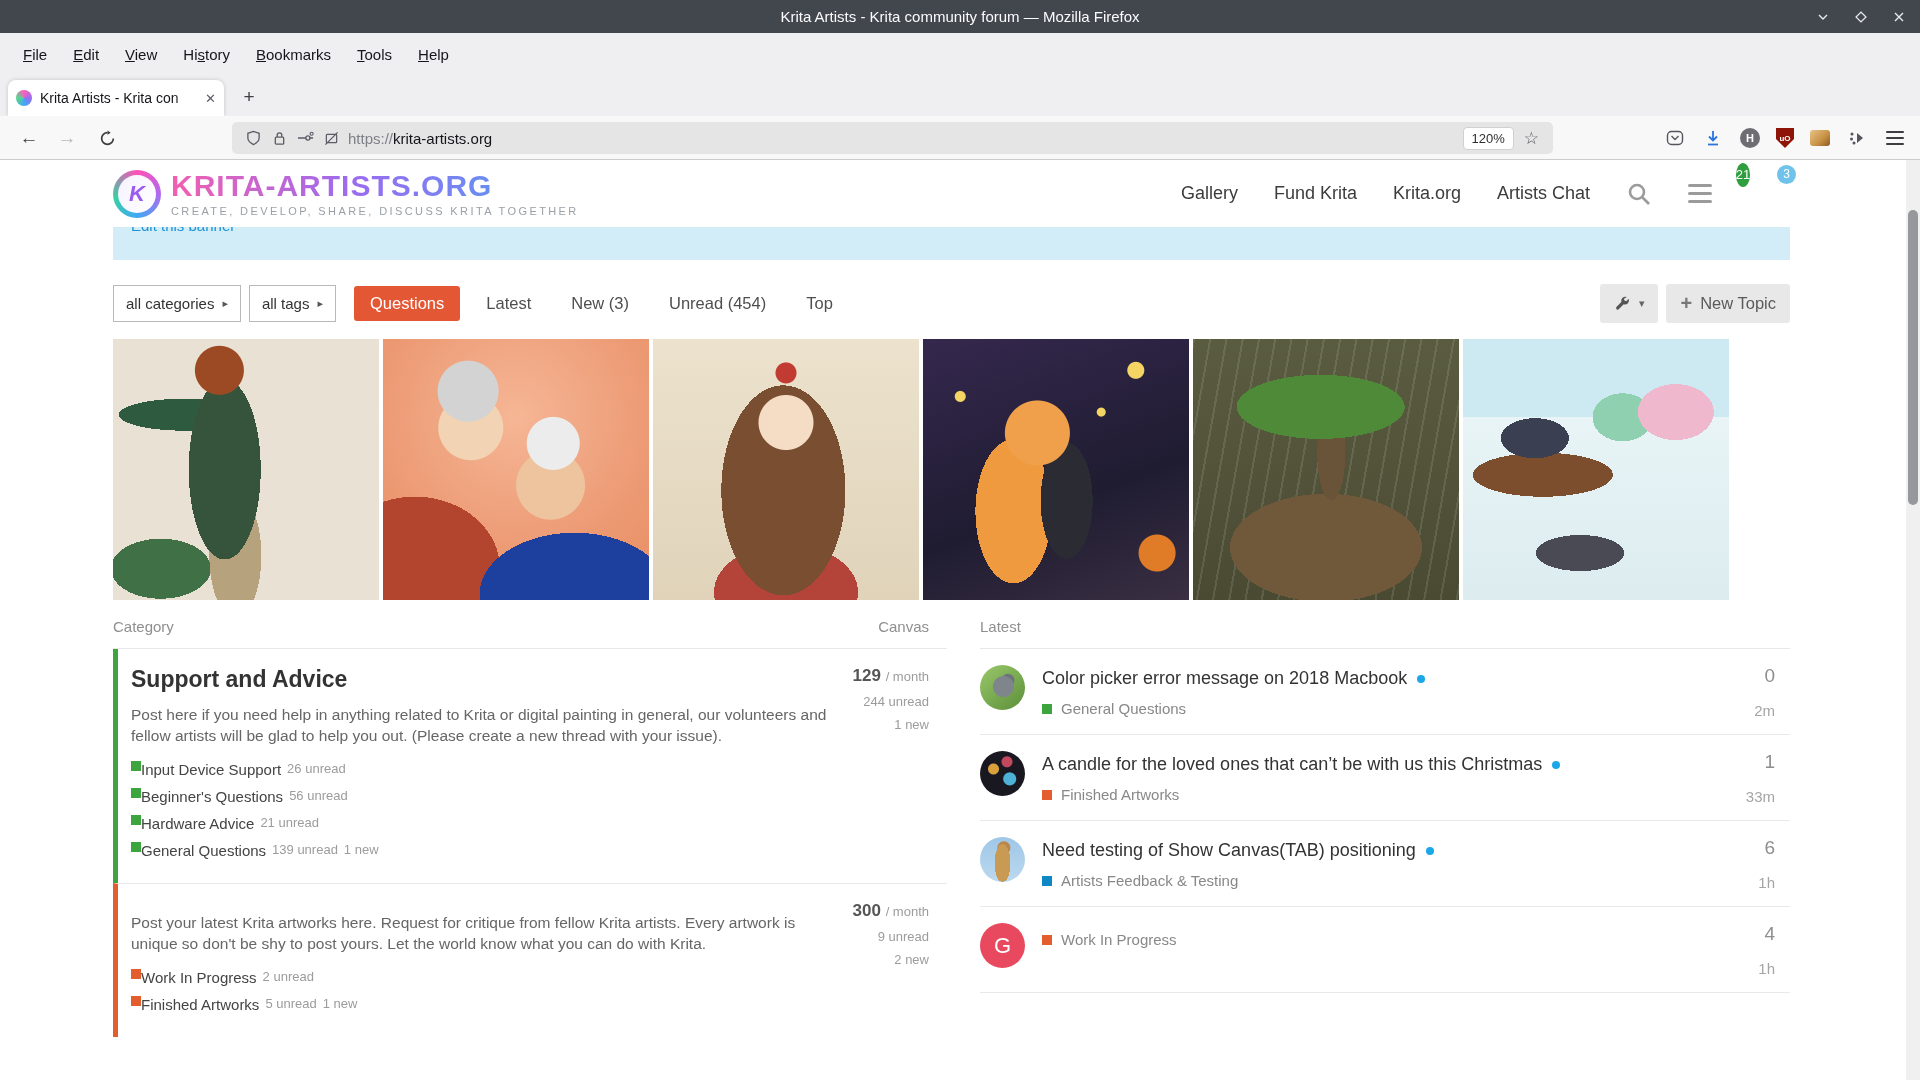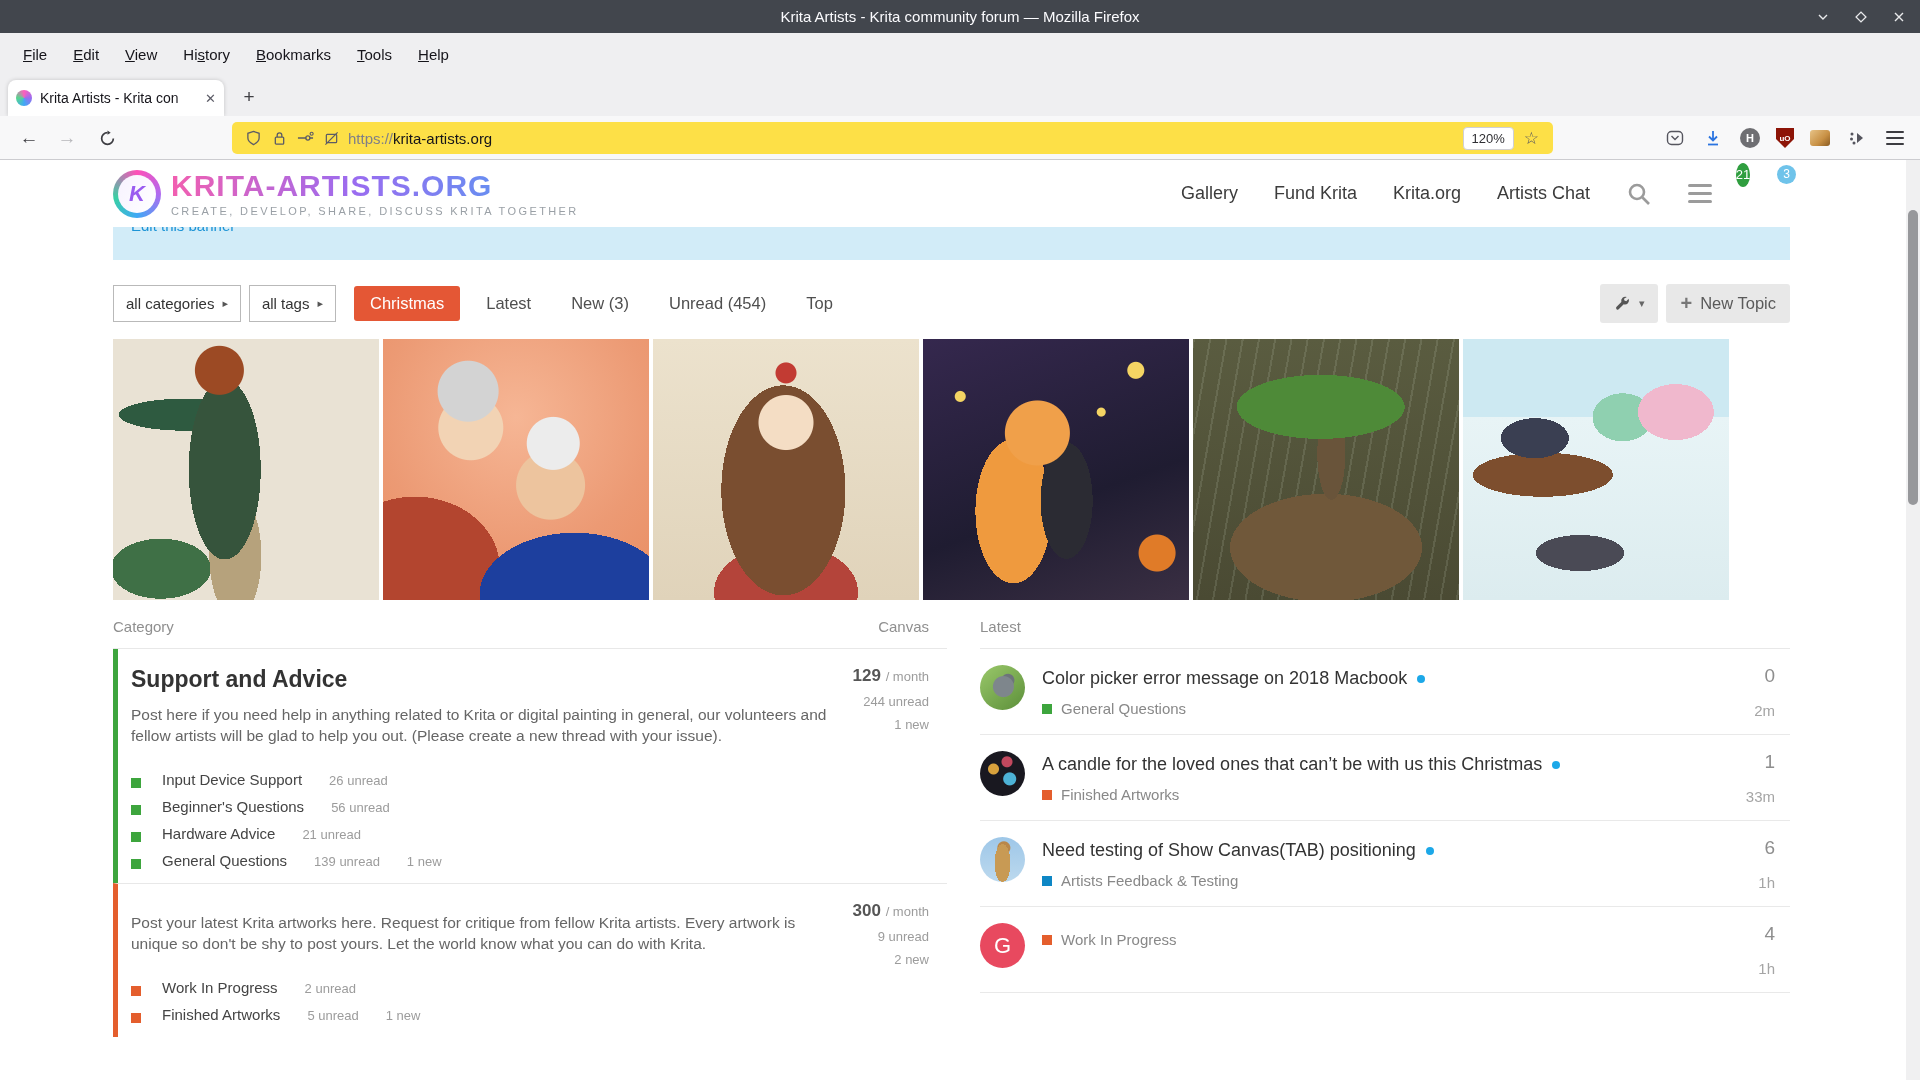--- a/index.html
+++ b/index.html
@@ -33,21 +33,21 @@
   .tab-title-fade{position:absolute;right:0;top:0;bottom:0;width:26px;background:linear-gradient(90deg,rgba(255,255,255,0),#fff);}
   .tab-close{color:#5b5b66;font-size:13px;margin-left:4px;}
   .newtab-btn{position:absolute;left:236px;bottom:6px;width:26px;height:26px;display:flex;align-items:center;justify-content:center;
     color:#3f3f44;font-size:19px;}
   .navbar{
     position:absolute;top:116px;left:0;width:1920px;height:44px;background:#f8f8f9;
     border-bottom:1px solid #ccccd0;box-sizing:border-box;
   }
   .nav-btn{position:absolute;top:7px;width:30px;height:30px;display:flex;align-items:center;justify-content:center;font-size:19px;color:#3c3c41;}
   .urlbar{
-    position:absolute;left:232px;top:6px;width:1321px;height:32px;background:#fde047;border-radius:5px;
+    position:absolute;left:232px;top:6px;width:1321px;height:32px;background:#e5e5e5;border-radius:5px;
     display:flex;align-items:center;padding:0 8px;box-sizing:border-box;
   }
   .urlbar .ico{display:flex;align-items:center;justify-content:center;width:26px;height:26px;color:#5b5b66;}
   .url-text{font-size:15px;margin-left:4px;}
   .url-scheme{color:#7f7f88;}
   .url-domain{color:#15141a;}
   .url-spacer{flex:1;}
   .zoom-pill{background:#fff;border:1px solid #cfcfd4;border-radius:4px;font-size:13px;color:#2f2f33;padding:3px 8px;}
   .star{font-size:17px;color:#55555e;margin:0 6px 0 10px;}
   .toolbar-icons{position:absolute;right:14px;top:6px;height:32px;display:flex;align-items:center;gap:16px;}
@@ -170,21 +170,21 @@
   .cat-row.green{border-left-color:#3da53d;}
   .cat-row.orange{border-left-color:#e45e2d;}
   .cat-title{font-size:23px;font-weight:bold;color:#333;}
   .cat-desc{margin-top:11px;font-size:15.5px;color:#666;line-height:1.38;max-width:700px;}
   .cat-stats{position:absolute;right:0;top:17px;text-align:right;padding-right:18px;}
   .cat-rate{font-size:17px;}
   .cat-rate .num{font-weight:bold;color:#555;}
   .cat-rate .suf{color:#9c9c9c;font-size:13px;}
   .cat-stat{margin-top:8px;font-size:13px;color:#9c9c9c;}
   .subcats{margin-top:14px;}
-  .subcat{display:flex;align-items:flex-end;height:27px;gap:21px;}
+  .subcat{display:flex;align-items:flex-start;height:27px;gap:0;}
   .sq{width:10px;height:10px;flex:0 0 10px;}
   .sq.green{background:#3da53d;} .sq.orange{background:#e45e2d;} .sq.blue{background:#0e87c5;}
   .subcat .nm{font-size:15px;color:#444;}
   .subcat .ct,.subcat .nw{font-size:13px;color:#9c9c9c;margin-left:6px;}
   
   .topic-row{display:flex;padding:16px 0 15px 0;border-bottom:1px solid #e9e9e9;position:relative;}
   .topic-row:last-child{border-bottom:1px solid #e9e9e9;}
   .t-avatar{width:45px;height:45px;border-radius:50%;flex:0 0 45px;display:flex;align-items:center;justify-content:center;
     color:#fff;font-size:22px;overflow:hidden;}
   .av-bird{background:radial-gradient(circle at 52% 48%, #7e868c 0 10px, transparent 11px),
@@ -363,21 +363,21 @@
     <div class="filter-row">
       <span class="drop">
         <span>all categories</span>
         <span class="caret">▸</span>
       </span>
       <span class="drop">
         <span>all tags</span>
         <span class="caret">▸</span>
       </span>
       <span class="ftabs">
-        <span class="ftab active">Christmas</span>
+        <span class="ftab active">Questions</span>
         <span class="ftab">Latest</span>
         <span class="ftab">New (3)</span>
         <span class="ftab">Unread (454)</span>
         <span class="ftab">Top</span>
       </span>
       <span class="filter-right">
         <span class="tool-btn">
           <svg width="17" height="17" viewBox="0 0 18 18" style="color:#555;">
               <path d="M13.6 2.2 a4.3 4.3 0 0 0-5.8 5.2 L2.5 12.7 a1.8 1.8 0 0 0 2.5 2.5 L10.3 9.9 a4.3 4.3 0 0 0 5.2-5.8 L13 6.6 L11 5.9 L10.6 4 Z" fill="currentColor"></path>
             </svg>

